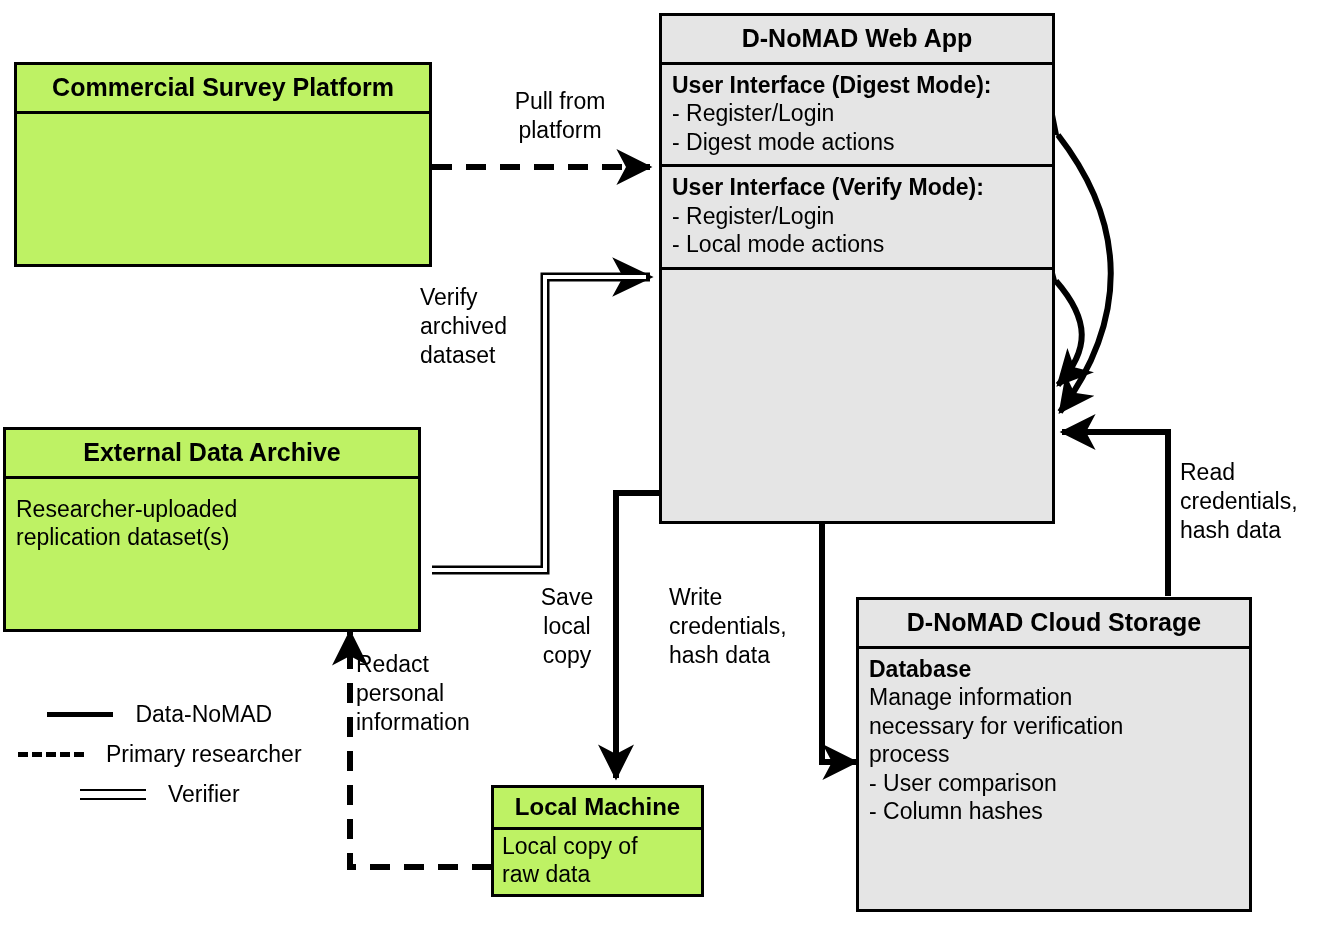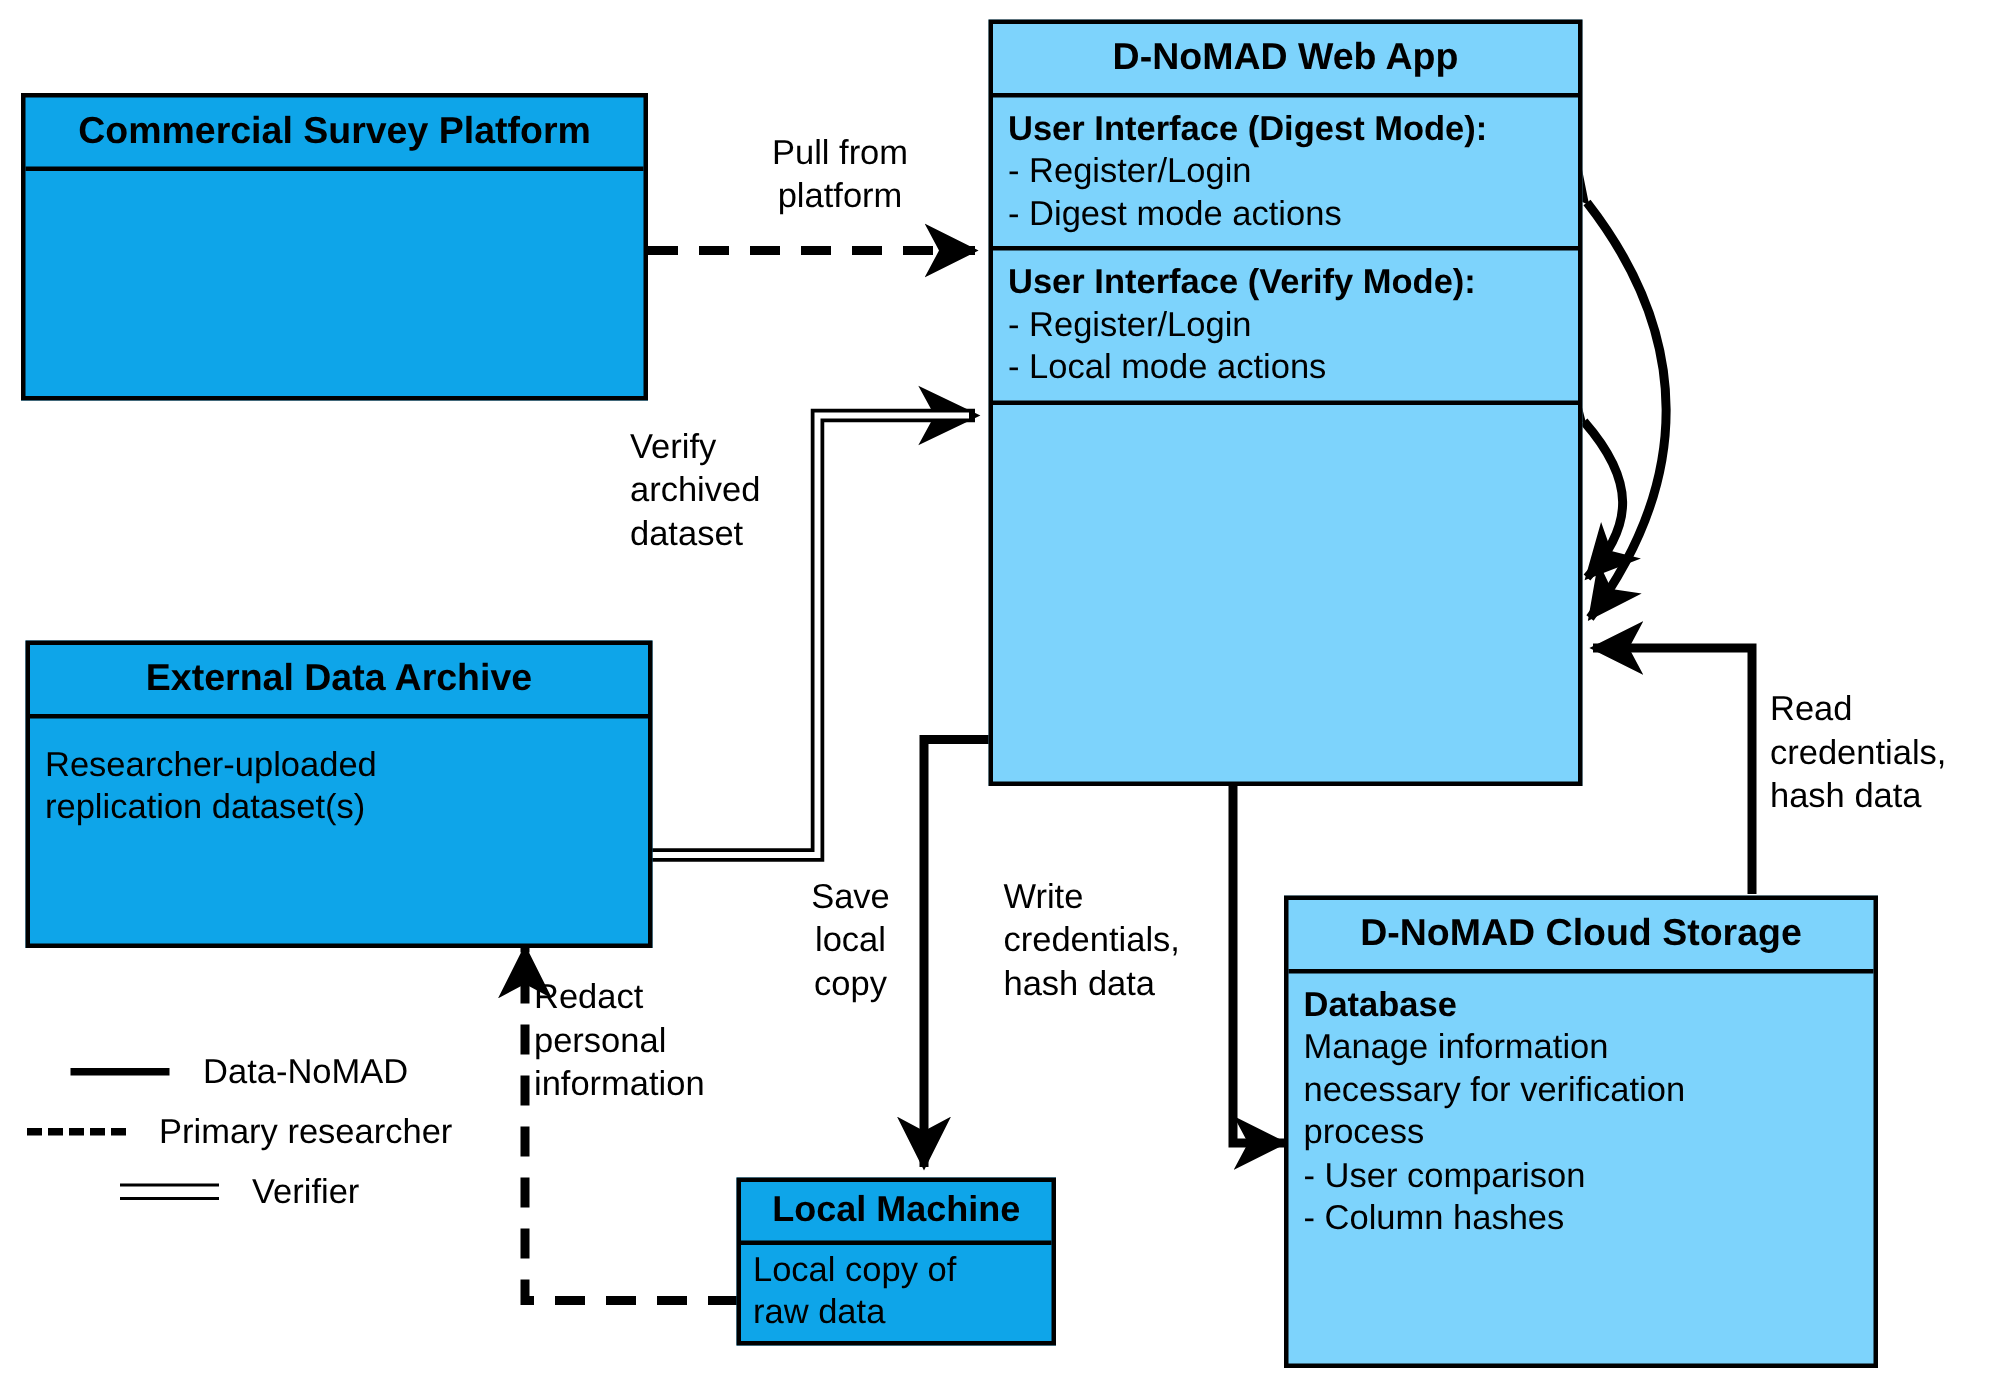--- a/index.html
+++ b/index.html
@@ -14,24 +14,24 @@
     background: #ffffff;
     font-family: "Liberation Sans", sans-serif;
     overflow: hidden;
   }
 
   
   .node {
     position: absolute;
     box-sizing: border-box;
     border: 3px solid #000000;
-    background: #0ea5e9;
+    background: #bef264;
     z-index: 5;
   }
-  .node.shaded { background: #7dd3fc; }
+  .node.shaded { background: #e5e5e5; }
 
   .node-title {
     box-sizing: border-box;
     width: 100%;
     text-align: center;
     font-weight: bold;
     font-size: 25px;
     color: #000000;
     padding: 8px 6px 9px 6px;
     border-bottom: 3px solid #000000;
@@ -178,21 +178,21 @@
 
     <g>
       <path class="solid" d="M1056,281 C1090,320 1090,350 1058,385" marker-end="url(#ah)" marker-start="url(#ah)"></path>
     </g>
   </svg>
 
   <div class="node" style="left:14px; top:62px; width:418px; height:205px;">
     <div class="node-title">Commercial Survey Platform</div>
   </div>
 
-  <div class="node" style="left:17px; top:427px; width:418px; height:205px;">
+  <div class="node" style="left:3px; top:427px; width:418px; height:205px;">
     <div class="node-title">External Data Archive</div>
     <div class="node-section last" style="padding-top:16px;">
       <div class="sec-line">Researcher-uploaded</div>
       <div class="sec-line">replication dataset(s)</div>
     </div>
   </div>
 
   <div class="node shaded" style="left:659px; top:13px; width:396px; height:511px;">
     <div class="node-title">D-NoMAD Web App</div>
 

